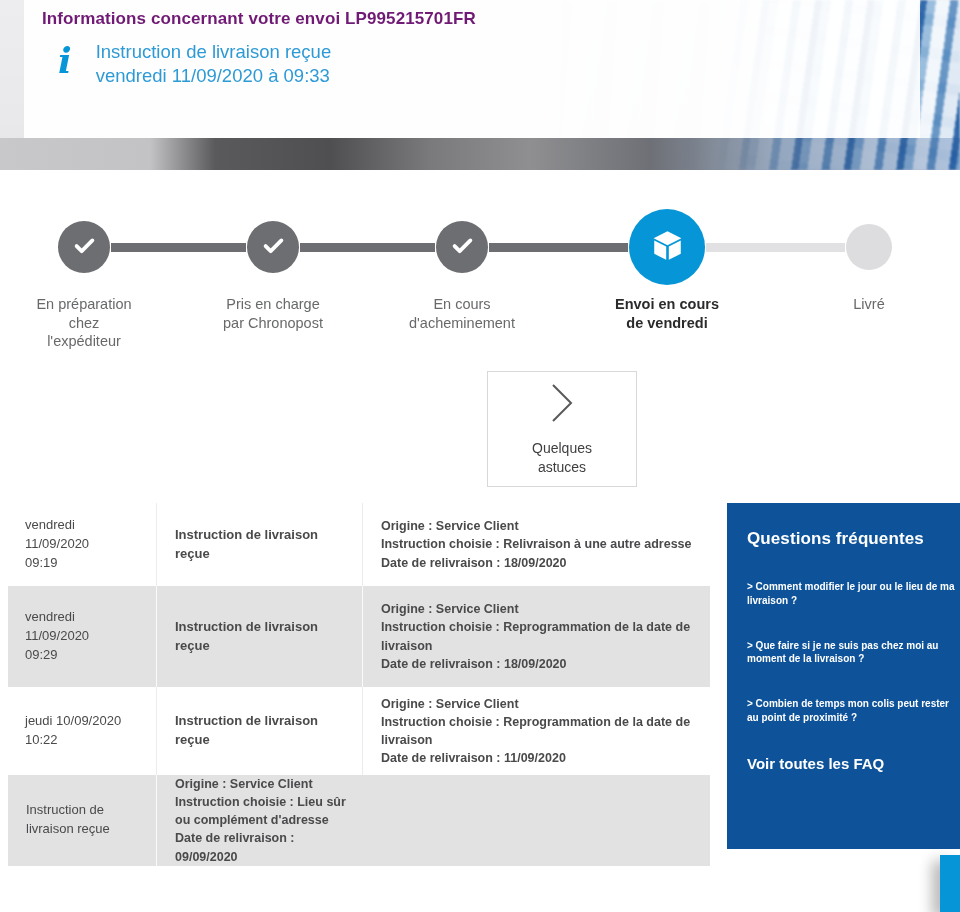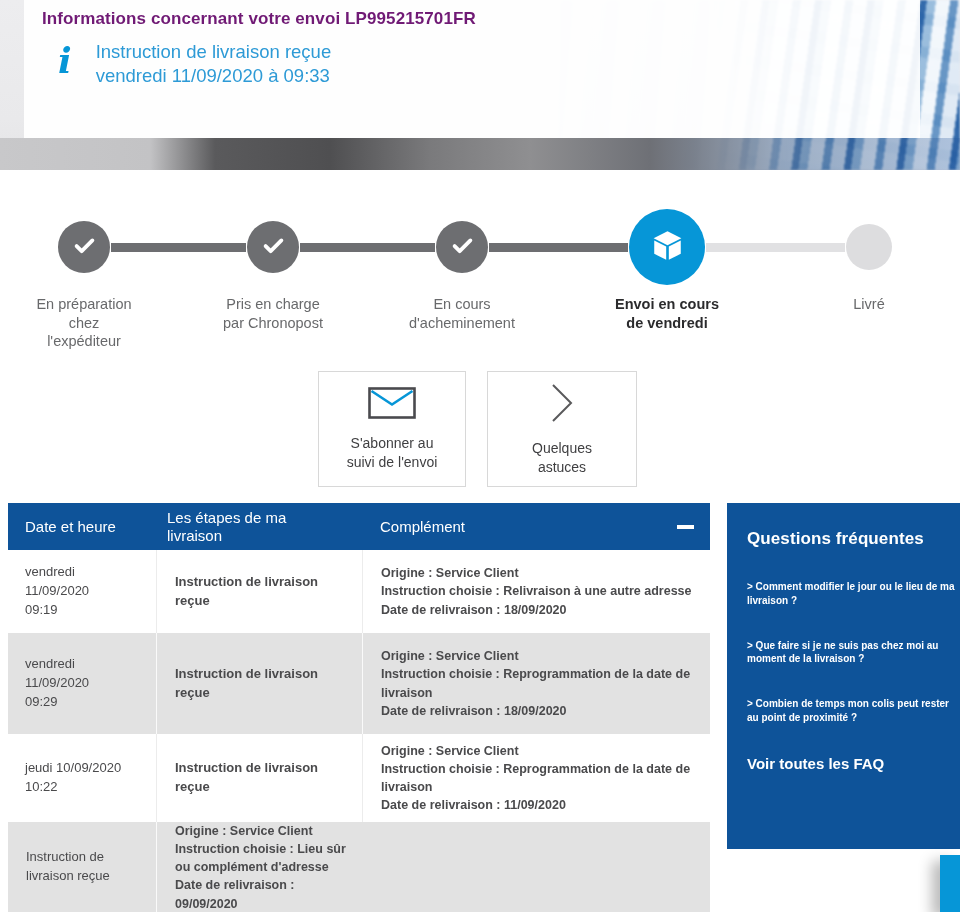--- a/index.html
+++ b/index.html
@@ -158,54 +158,34 @@
     </div>
     <div class="step-label current" style="left:577px;">
       <div>Envoi en cours</div>
       <div>de vendredi</div>
     </div>
     <div class="step-label" style="left:779px;">
       <div>Livré</div>
     </div>
   </div>
 
-  <div class="card card1">
-    <span>
-      <svg width="48" height="32" viewBox="0 0 48 32">
-        <rect x="1.5" y="1.5" width="45" height="29" fill="#fff" stroke="#4a4a4e" stroke-width="2.6"></rect>
-        <path d="M3.5 4 L24 17.5 L44.5 4" fill="none" stroke="#0696d7" stroke-width="2.6"></path>
-      </svg>
-    </span>
-    <div class="card-label">
-      <div>S'abonner au</div>
-      <div>suivi de l'envoi</div>
-    </div>
-  </div>
   <div class="card card2">
     <span>
       <svg width="26" height="42" viewBox="0 0 26 42">
         <polyline points="4,3 22,21 4,39" fill="none" stroke="#59595b" stroke-width="2"></polyline>
       </svg>
     </span>
     <div class="card-label">
       <div>Quelques</div>
       <div>astuces</div>
     </div>
   </div>
 
   <div class="main">
     <div class="ttable">
-      <div class="thead">
-        <div class="th th1">Date et heure</div>
-        <div class="th th2">Les étapes de ma livraison</div>
-        <div class="th th3">Complément</div>
-        <div class="collapse-btn">
-          <span class="minus-bar"></span>
-        </div>
-      </div>
 
       <div class="trow r1">
         <div class="cell c-date">
           <div>vendredi</div>
           <div>11/09/2020</div>
           <div>09:19</div>
         </div>
         <div class="cell c-step">
           <div>Instruction de livraison reçue</div>
         </div>

